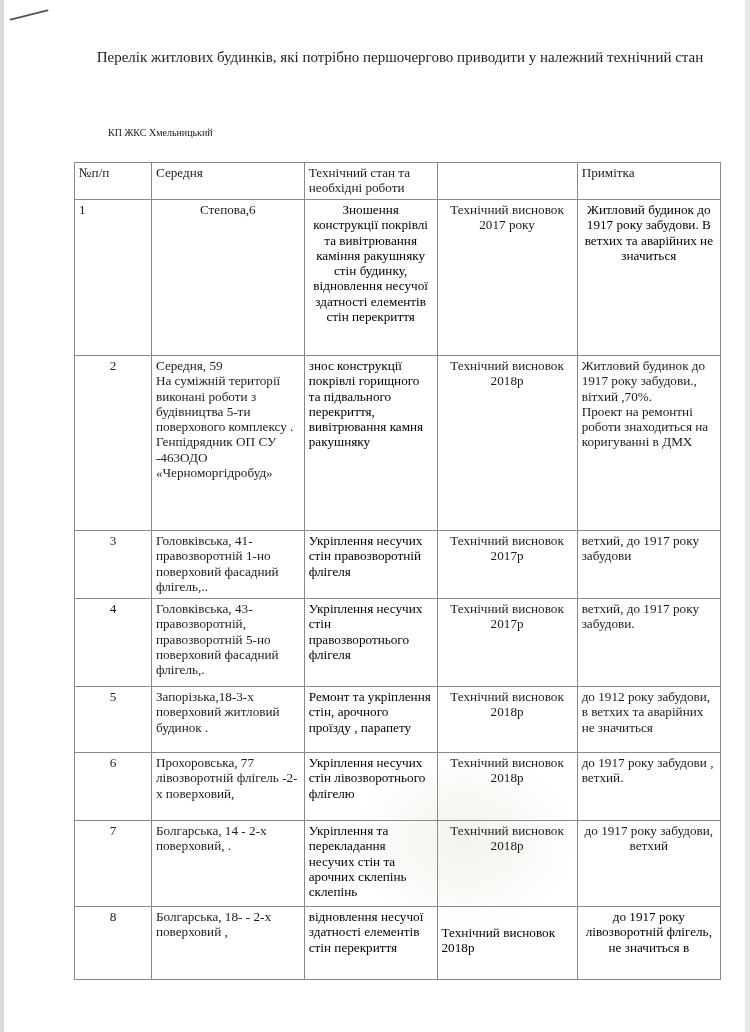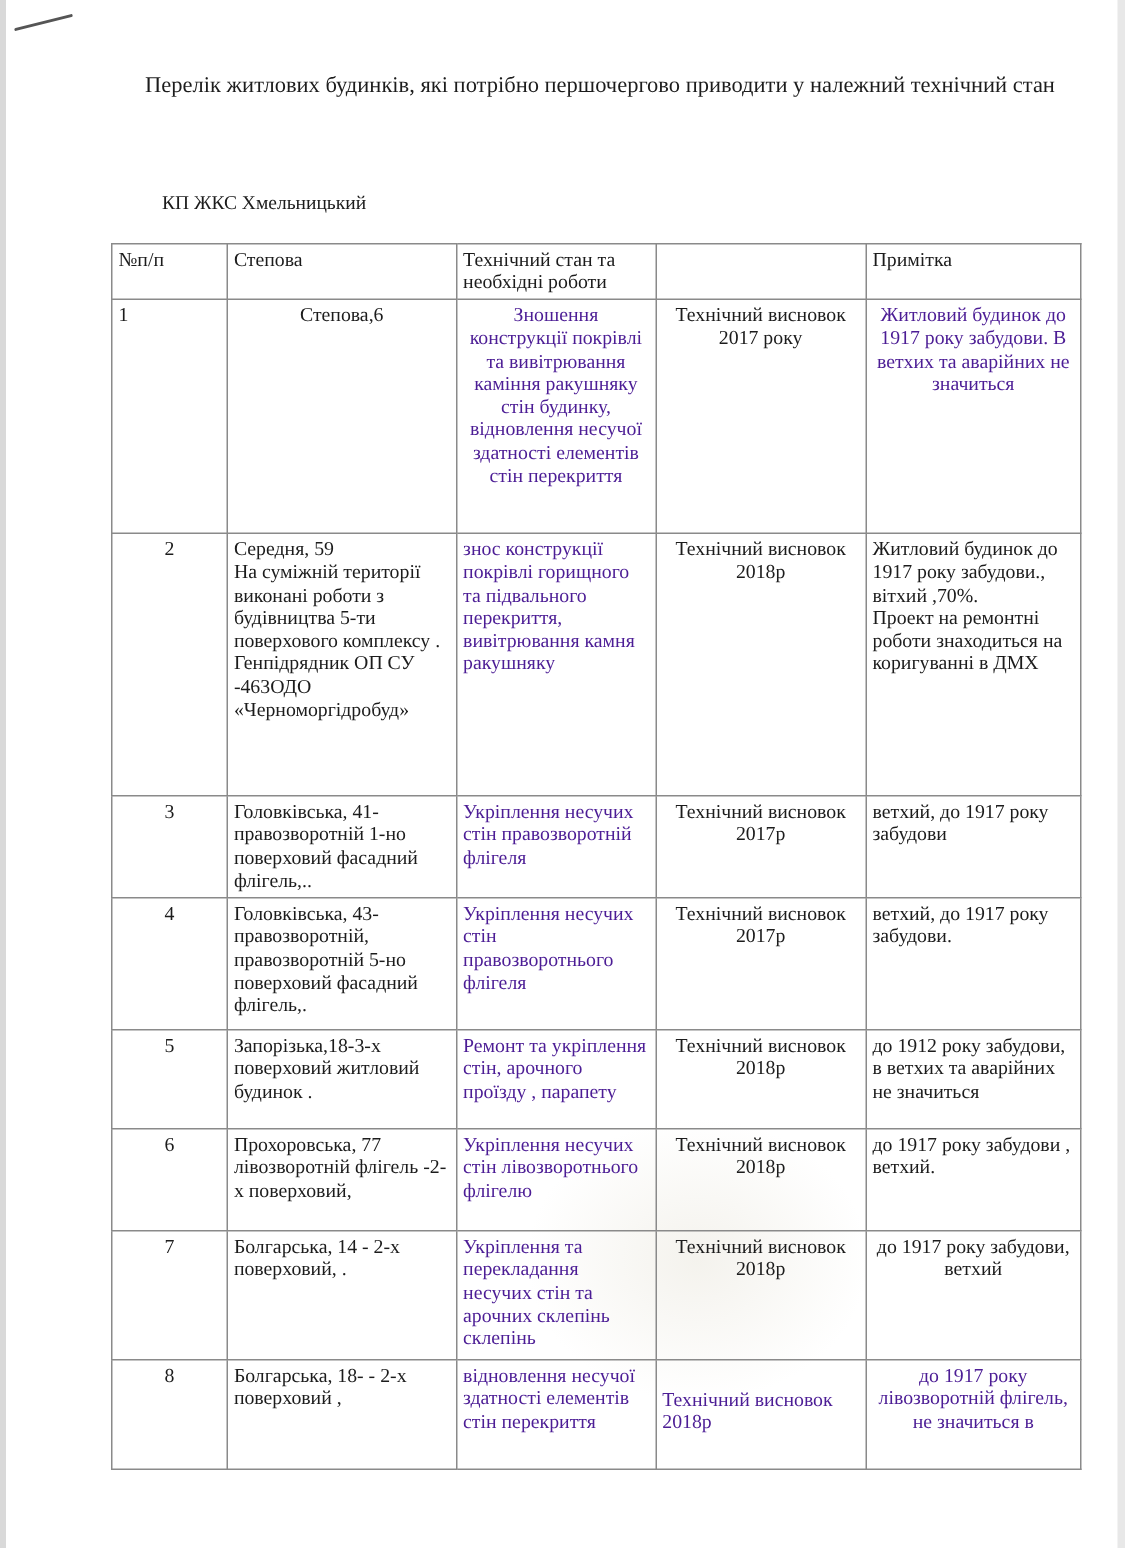--- a/index.html
+++ b/index.html
@@ -13,35 +13,35 @@
   .right-edge { position: absolute; right: 0; top: 0; width: 5px; height: 1032px; background: #e8e8e8; }
   .pen-mark {
     position: absolute; left: 9px; top: 14px; width: 40px; height: 2px;
     background: #555; transform: rotate(-14deg); border-radius: 1px;
   }
   .title {
     position: absolute; left: 90px; top: 46px; width: 620px;
     text-align: center; font-size: 15px; line-height: 22px;
   }
   .org {
-    position: absolute; left: 108px; top: 127px; font-size: 13px;
+    position: absolute; left: 108px; top: 127px; font-size: 10px;
   }
   table.doc {
     position: absolute; left: 74px; top: 162px;
     border-collapse: collapse; table-layout: fixed; width: 647px;
     font-size: 13.2px; line-height: 15.3px; border-radius: 11px;
   }
   table.doc td, table.doc th {
     border: 1px solid #8a8a8a; vertical-align: top; padding: 2px 4px 1px 4px;
     font-weight: normal; text-align: left;
   }
   table.doc th { height: 33px; }
   .c1 { width: 73px; } .c2 { width: 145px; } .c3 { width: 126px; } .c4 { width: 133px; } .c5 { width: 136px; }
   .center { text-align: center !important; margin-top: 28px; }
-  .bold { font-weight: bold; color: #4c1d95; }
+  .bold { font-weight: bold; color: #000000; }
   .pre { white-space: pre-line; font-family: Liberation Serif, serif; }
   .stain {
     position: absolute; left: 350px; top: 745px; width: 230px; height: 190px;
     background: radial-gradient(ellipse at center, rgba(235,232,222,0.55), rgba(255,255,255,0) 70%);
     pointer-events: none;
   }
 </style>
 </head>
 <body>
 
@@ -57,21 +57,21 @@
   <colgroup>
     <col class="c1">
       <col class="c2">
       <col class="c3">
       <col class="c4">
       <col class="c5">
   </colgroup>
   <thead>
     <tr>
       <th>№п/п</th>
-      <th>Степова</th>
+      <th>Середня</th>
       <th>Технічний стан та необхідні роботи</th>
       <th></th>
       <th>Примітка</th>
     </tr>
   </thead>
   <tbody>
     <tr style="height:156px">
       <td>1</td>
       <td class="center">Степова,6</td>
       <td class="center bold">Зношення конструкції покрівлі та вивітрювання каміння ракушняку стін будинку, відновлення несучої здатності елементів стін перекриття</td>

